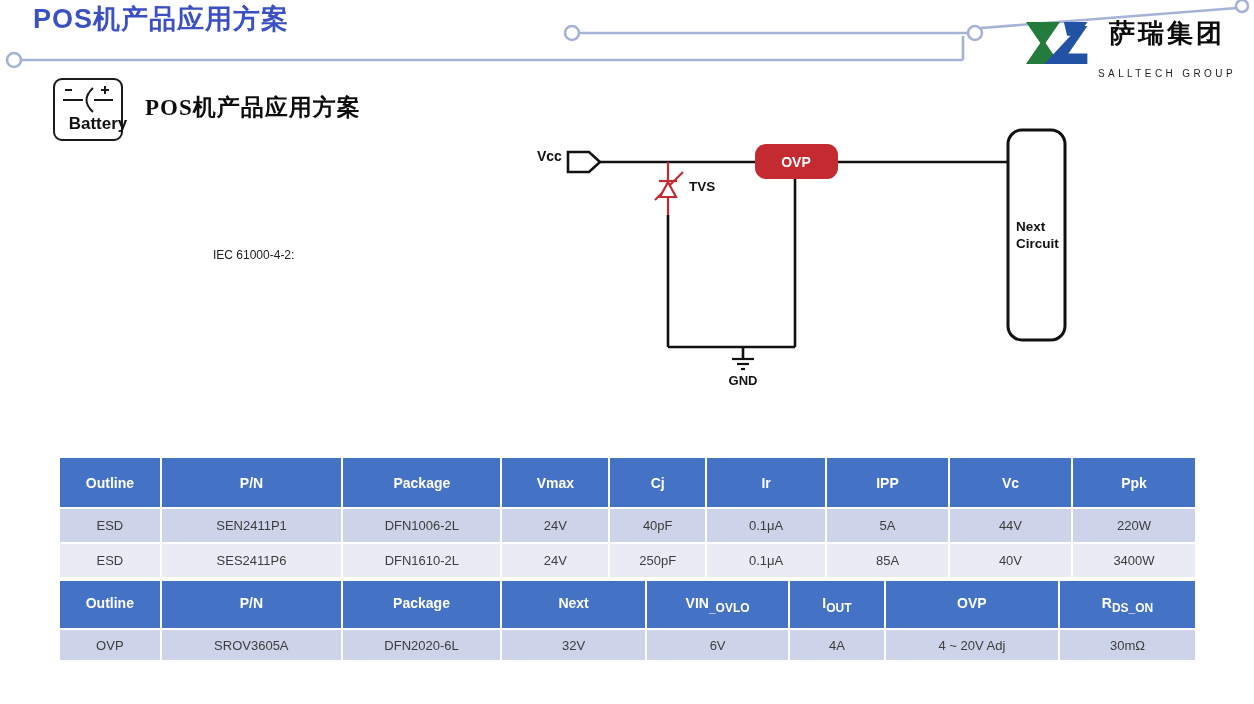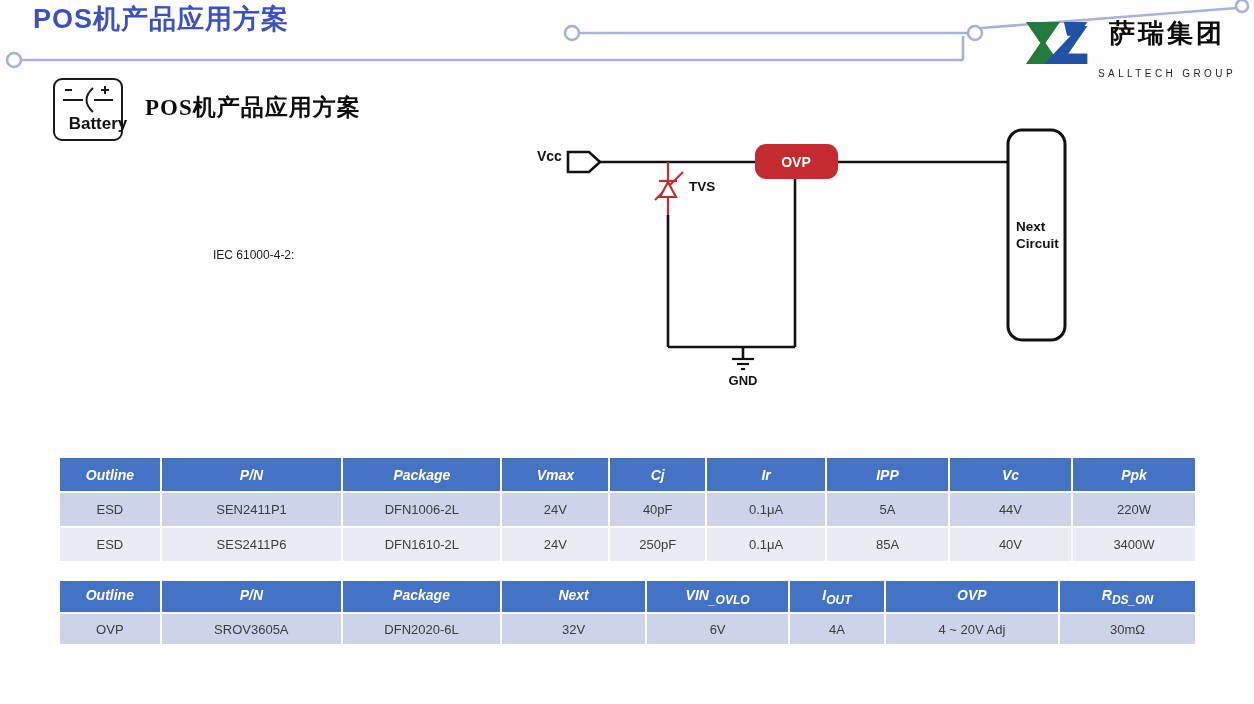--- a/index.html
+++ b/index.html
@@ -18,21 +18,21 @@
   .battery-card{left:53px;top:78px;width:66px;height:59px;border:2.5px solid #1a1a1a;border-radius:9px;
                 display:flex;flex-direction:column;align-items:center;justify-content:flex-end;background:#fff;}
   .battery-label{font-size:17px;font-weight:bold;color:#111;margin-bottom:5px;padding-left:20px;}
 
   .section-title{left:145px;top:92px;font-size:23px;font-weight:bold;color:#0d0d0d;
                  font-family:"Liberation Serif","DejaVu Serif",serif;letter-spacing:1px;}
   .iec-note{left:213px;top:242px;font-size:12px;color:#1c1c1c;line-height:27px;}
 
   
   table.t{position:absolute;border-collapse:separate;border-spacing:2.5px;table-layout:fixed;}
-  table.t th{background:#4472C4;color:#ffffff;font-weight:bold;font-size:14px;text-align:center;padding:0;font-style:italic;}
+  table.t th{background:#4472C4;color:#ffffff;font-weight:bold;font-size:14px;text-align:center;padding:8px;}
   table.t td{font-size:13px;color:#3d3d3d;text-align:center;padding:0;margin-left:12px;}
   #t1 th{height:33px;}  #t1 td{height:33px;}
   #t2 th{height:31px;}  #t2 td{height:30px;}
   tr.r0 td{background:#CDD3E8;}
   tr.r1 td{background:#E9EBF5;}
   table.t sub{font-size:12px;font-weight:bold;}
   svg text{font-family:"Liberation Sans","DejaVu Sans",sans-serif;}
 </style>
 </head>
 <body>

